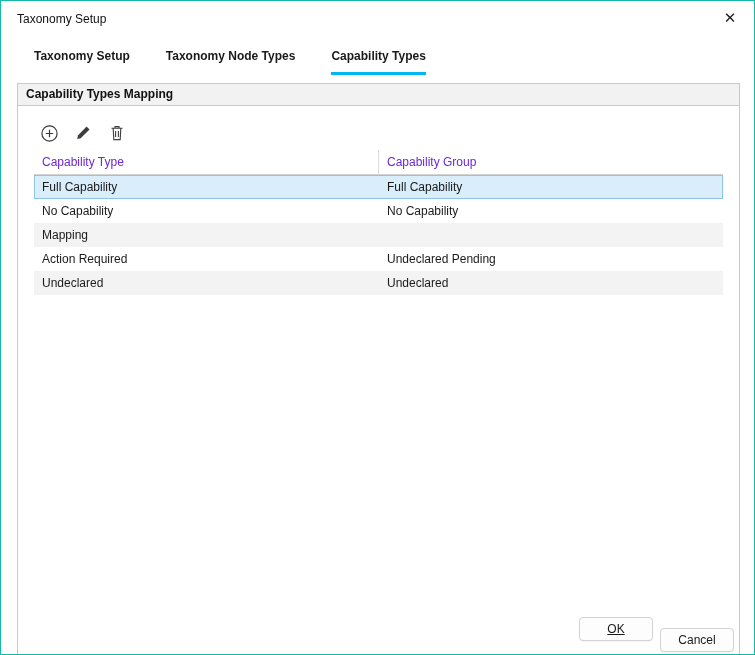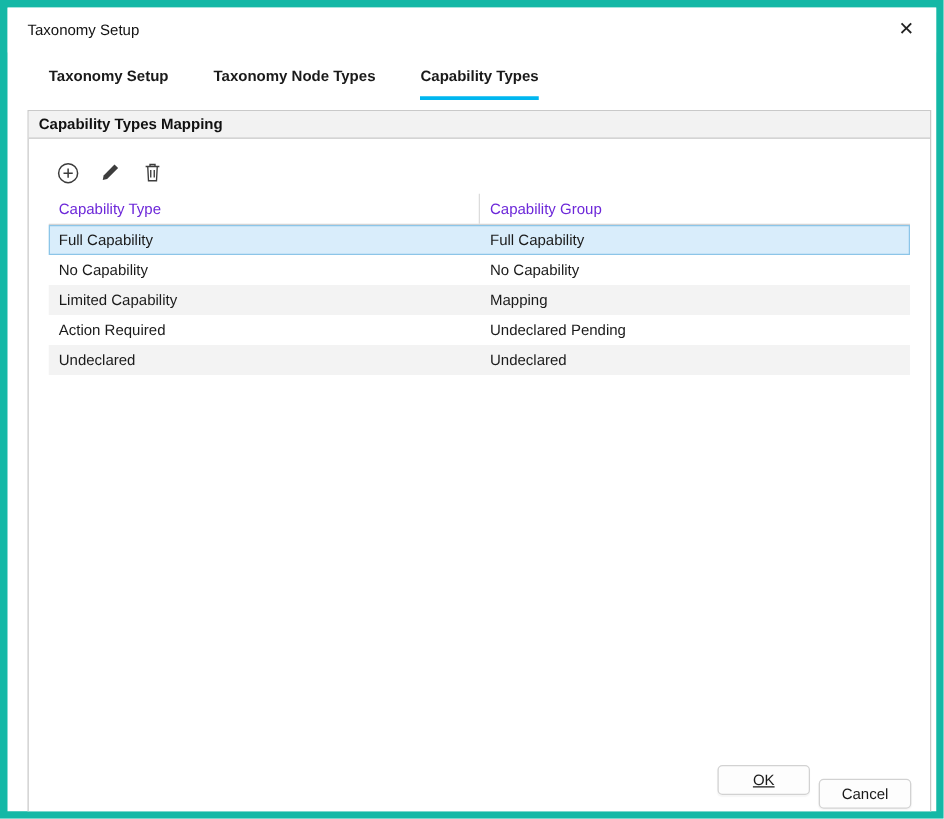--- a/index.html
+++ b/index.html
@@ -8,21 +8,21 @@
     font-family: "Liberation Sans", "DejaVu Sans", sans-serif;
     font-size: 12px;
     color: #1a1a1a;
     background: #ffffff;
     position: relative;
   }
   .dialog {
     position: absolute;
     left: 0; top: 0;
     width: 755px; height: 655px;
-    border: 6px solid #14b8a6;
+    border: 1px solid #14b8a6;
     background: #ffffff;
     overflow: hidden;
   }
   
   .titlebar {
     position: absolute; top: 0; left: 0; right: 0;
     height: 36px;
     display: flex; align-items: center;
     background: #ffffff;
   }
@@ -162,21 +162,20 @@
 
       <div class="grid-row selected">
         <div class="cell-1">Full Capability</div>
         <div class="cell-2">Full Capability</div>
       </div>
       <div class="grid-row">
         <div class="cell-1">No Capability</div>
         <div class="cell-2">No Capability</div>
       </div>
       <div class="grid-row alt">
-        <div class="cell-1">Limited Capability</div>
         <div class="cell-2">Mapping</div>
       </div>
       <div class="grid-row">
         <div class="cell-1">Action Required</div>
         <div class="cell-2">Undeclared Pending</div>
       </div>
       <div class="grid-row alt">
         <div class="cell-1">Undeclared</div>
         <div class="cell-2">Undeclared</div>
       </div>

